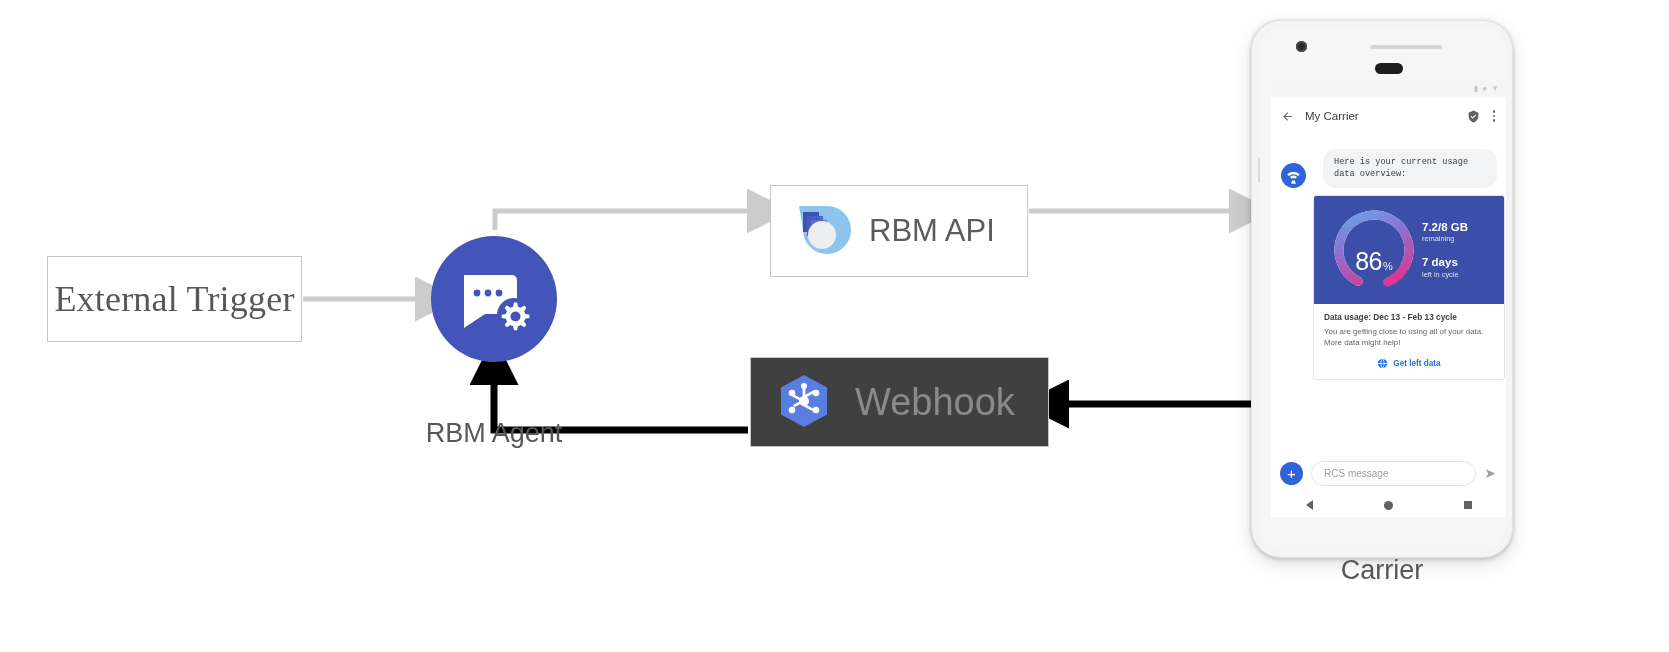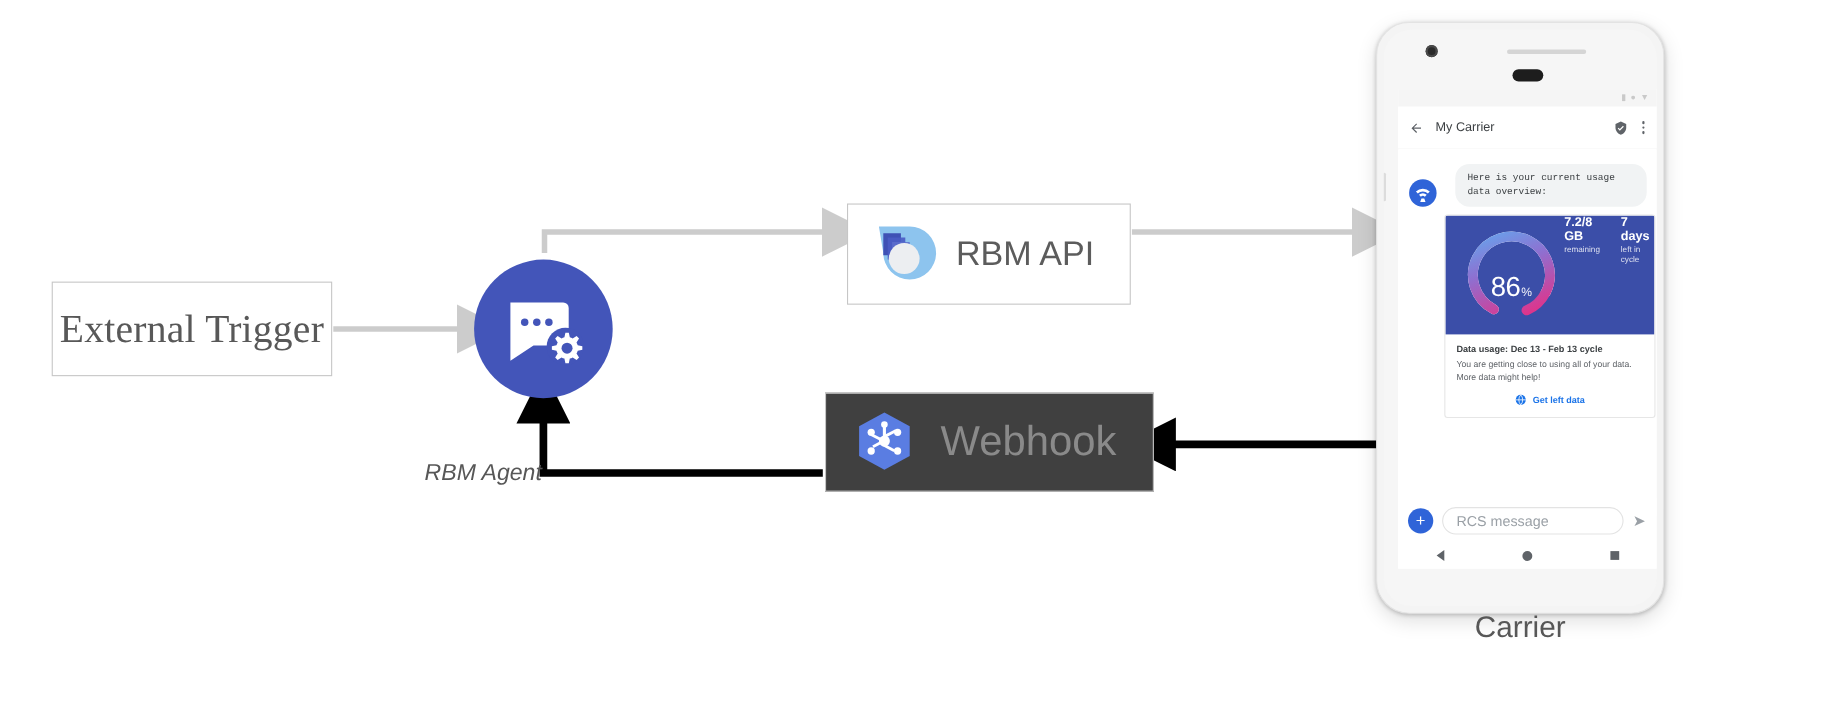--- a/index.html
+++ b/index.html
@@ -12,22 +12,22 @@
   
   .ext-box{position:absolute;left:47px;top:256px;width:255px;height:86px;
            border:1px solid #c6c6c6;background:#fff;box-sizing:border-box;
            display:flex;align-items:center;justify-content:center;}
   .ext-box .lbl{font-size:36px;color:#585858;font-weight:400;letter-spacing:.2px;font-family:Liberation Serif, serif;}
 
   
   .agent{position:absolute;left:431px;top:236px;width:126px;height:126px;
          border-radius:50%;background:#4355b9;}
   .agent svg{position:absolute;left:0;top:0;}
-  .agent-label{position:absolute;left:386px;top:418px;width:216px;text-align:left;
-               font-size:21px;color:#575757;font-style:italic;}
+  .agent-label{position:absolute;left:386px;top:418px;width:216px;text-align:center;
+               font-size:27px;color:#575757;}
 
   
   .api-box{position:absolute;left:770px;top:166px;width:258px;height:92px;
            border:1px solid #c6c6c6;background:#fff;box-sizing:border-box;
            display:flex;align-items:center;padding-left:18px;margin-top:19px;}
   .api-box .lbl{font-size:31px;color:#5c5c5c;margin-left:14px;}
 
   
   .wh-box{position:absolute;left:750px;top:357px;width:299px;height:90px;
           border:1px solid #c6c6c6;background:#404040;box-sizing:border-box;
@@ -76,39 +76,39 @@
         overflow:hidden;background:#fff;}
   .card-top{background:#3b4ea8;height:108px;position:relative;display:flex;
             align-items:center;}
   .gauge{position:absolute;left:14px;top:8px;width:92px;height:92px;}
   .gauge .pct{position:absolute;left:0;top:12px;width:92px;height:92px;
               display:flex;align-items:center;justify-content:center;color:#fff;}
   .gauge .pct b{font-size:25px;font-weight:400;letter-spacing:-.5px;}
   .gauge .pct s{font-size:11px;text-decoration:none;margin-left:1px;
                 position:relative;top:4px;opacity:.92;}
   .card-stats{position:absolute;left:108px;top:0;height:108px;width:82px;
-              display:flex;flex-direction:row;justify-content:center;gap:13px;
+              display:flex;flex-direction:column;justify-content:center;gap:13px;
               color:#fff;}
   .stat .big{font-size:11.5px;font-weight:bold;line-height:1.1;}
   .stat .sml{font-size:7.4px;opacity:.82;margin-top:1px;}
   .card-body{padding:8px 10px 10px 10px;}
   .card-body .h{font-size:8.3px;font-weight:bold;color:#3c4043;margin-bottom:4px;}
   .card-body .p{font-size:7.9px;color:#5f6368;line-height:1.45;}
   .card-act{display:flex;align-items:center;justify-content:center;gap:5px;
             margin-top:9px;}
   .card-act .t{font-size:8.2px;color:#1a73e8;font-weight:bold;}
 
   .composer{position:absolute;left:0;bottom:24px;width:100%;height:40px;background:#fff;
             display:flex;align-items:center;padding:0 9px;box-sizing:border-box;gap:8px;}
   .plusbtn{width:23px;height:23px;border-radius:50%;background:#2f64d8;color:#fff;
            display:flex;align-items:center;justify-content:center;font-size:15px;
            line-height:1;flex:0 0 23px;}
   .inputpill{flex:1;height:25px;border:1px solid #e3e3e3;border-radius:14px;
              display:flex;align-items:center;padding:0 12px;box-sizing:border-box;}
-  .inputpill span{font-size:13px;color:#9aa0a6;}
+  .inputpill span{font-size:10px;color:#9aa0a6;}
   .sendic{color:#9aa0a6;font-size:14px;flex:0 0 auto;padding-right:2px;}
 
   .navbar{position:absolute;left:0;bottom:0;width:100%;height:24px;background:#fff;
           display:flex;align-items:center;justify-content:space-around;}
   .nav-back{width:0;height:0;border-top:5px solid transparent;
             border-bottom:5px solid transparent;border-right:7px solid #5f6368;}
   .nav-home{width:9px;height:9px;border-radius:50%;background:#5f6368;}
   .nav-rec{width:8px;height:8px;background:#5f6368;}
 
   .phone-label{position:absolute;left:1252px;top:555px;width:260px;text-align:center;

